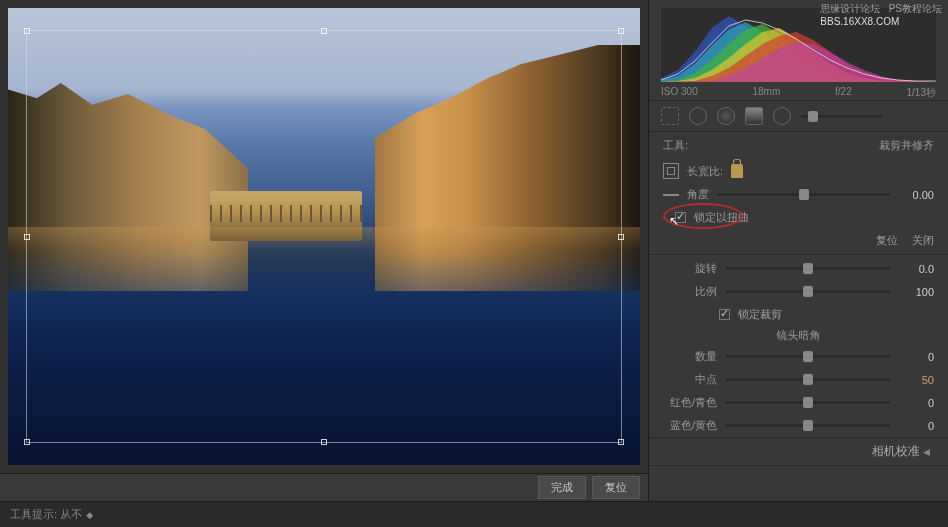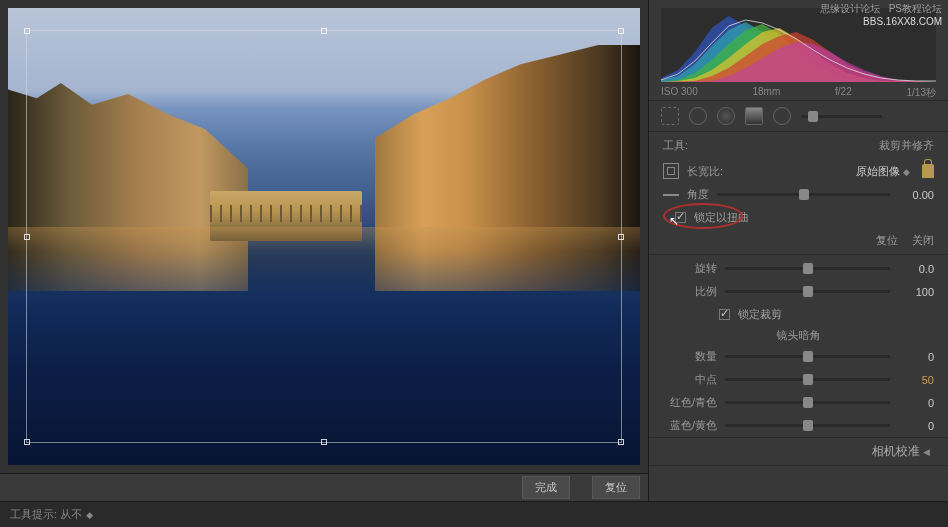--- a/index.html
+++ b/index.html
@@ -10,24 +10,24 @@
 .buildings-l{position:absolute;left:0;top:14%;width:38%;height:48%;background:linear-gradient(90deg,#2a2518 0%,#6b5a3a 25%,#a88050 55%,#c09860 80%,#8a7048 100%);clip-path:polygon(0 8%,12% 12%,22% 5%,35% 15%,50% 10%,68% 20%,82% 26%,100% 44%,100% 100%,0 100%)}
 .buildings-r{position:absolute;right:0;top:8%;width:42%;height:54%;background:linear-gradient(270deg,#1a1510 0%,#4a3820 15%,#8a6030 40%,#c8904a 65%,#d8a058 82%,#a07840 100%);clip-path:polygon(0 38%,15% 28%,28% 22%,42% 14%,55% 8%,70% 4%,85% 0,100% 0,100% 100%,0 100%)}
 .bridge{position:absolute;left:32%;top:40%;width:24%;height:11%;background:linear-gradient(to bottom,#c8a868 0%,#b89450 40%,#6a5838 100%);border-radius:2px}
 .bridge::before{content:"";position:absolute;top:28%;left:0;width:100%;height:35%;background:repeating-linear-gradient(90deg,#6a5838 0 2px,transparent 2px 10px)}
 .reflect{position:absolute;left:0;top:48%;width:100%;height:52%;background:linear-gradient(to bottom,rgba(200,150,80,0.35) 0%,rgba(100,80,50,0.2) 10%,rgba(20,50,100,0.6) 30%,rgba(12,30,70,0.85) 60%,rgba(8,20,50,0.95) 100%)}
 .crop-frame{position:absolute;left:18px;top:22px;right:18px;bottom:22px;border:1px solid rgba(220,220,220,0.55)}
 .handle{position:absolute;width:6px;height:6px;border:1px solid rgba(255,255,255,0.8);background:transparent}
 .h-tl{top:-3px;left:-3px}.h-tr{top:-3px;right:-3px}.h-bl{bottom:-3px;left:-3px}.h-br{bottom:-3px;right:-3px}
 .h-tm{top:-3px;left:50%;margin-left:-3px}.h-bm{bottom:-3px;left:50%;margin-left:-3px}
 .h-ml{top:50%;left:-3px;margin-top:-3px}.h-mr{top:50%;right:-3px;margin-top:-3px}
-.toolbar{height:28px;background:#3a3a3a;border-top:1px solid #1a1a1a;display:flex;align-items:center;justify-content:flex-end;padding:4px 8px;gap:22px}
+.toolbar{height:28px;background:#3a3a3a;border-top:1px solid #1a1a1a;display:flex;align-items:center;justify-content:flex-end;padding:4px 8px;gap:6px}
 .btn{background:#4a4a4a;border:1px solid #585858;padding:3px 12px;font-size:11px;color:#ccc;cursor:pointer}
 .panel{width:300px;background:#383838;border-left:1px solid #1a1a1a;display:flex;flex-direction:column;position:relative}
-.watermark{position:absolute;top:0;right:0;z-index:10;text-align:right;padding:2px 6px;font-size:10px;line-height:13px}
+.watermark{position:absolute;top:0;right:0;z-index:10;text-align:left;padding:2px 6px;font-size:10px;line-height:13px}
 .watermark .bbs{color:#ddd}
 .histo{height:100px;padding:8px 12px 2px;position:relative}
 .histo svg{width:100%;height:74px;background:#2d2d2d}
 .histo-meta{display:flex;justify-content:space-between;font-size:10px;color:#888;padding:2px 0}
 .tool-row{display:flex;align-items:center;gap:10px;padding:6px 12px;border-top:1px solid #2a2a2a}
 .tool-ic{width:18px;height:18px;border:1px solid #666;border-radius:2px}
 .tool-ic.circ{border-radius:50%}
 .sect-hd{display:flex;justify-content:space-between;padding:6px 14px;border-top:1px solid #2a2a2a;color:#999}
 .row{display:flex;align-items:center;padding:4px 14px;gap:8px}
 .row .lbl{width:88px;font-size:11px;color:#999;text-align:left}
@@ -114,21 +114,20 @@
     <div class="sect-hd">
       <span>工具:</span>
       <span>裁剪并修齐</span>
     </div>
 
     <div class="row">
       <span style="width:16px;height:16px;border:1px solid #888;position:relative">
           <span style="position:absolute;inset:3px;border:1px solid #888"></span>
         </span>
       <span class="lbl" style="width:auto">长宽比:</span>
-      <span class="aspect-val"><span>原始图像</span> <span class="arrow">◆</span></span>
       <span class="lock-ic"></span>
     </div>
 
     <div class="row">
       <span style="width:16px;height:2px;background:#888"></span>
       <span style="width:auto;color:#999">角度</span>
       <div class="slider">
           <div class="thumb" style="left:50%"></div>
         </div>
       <span class="val">0.00</span>

